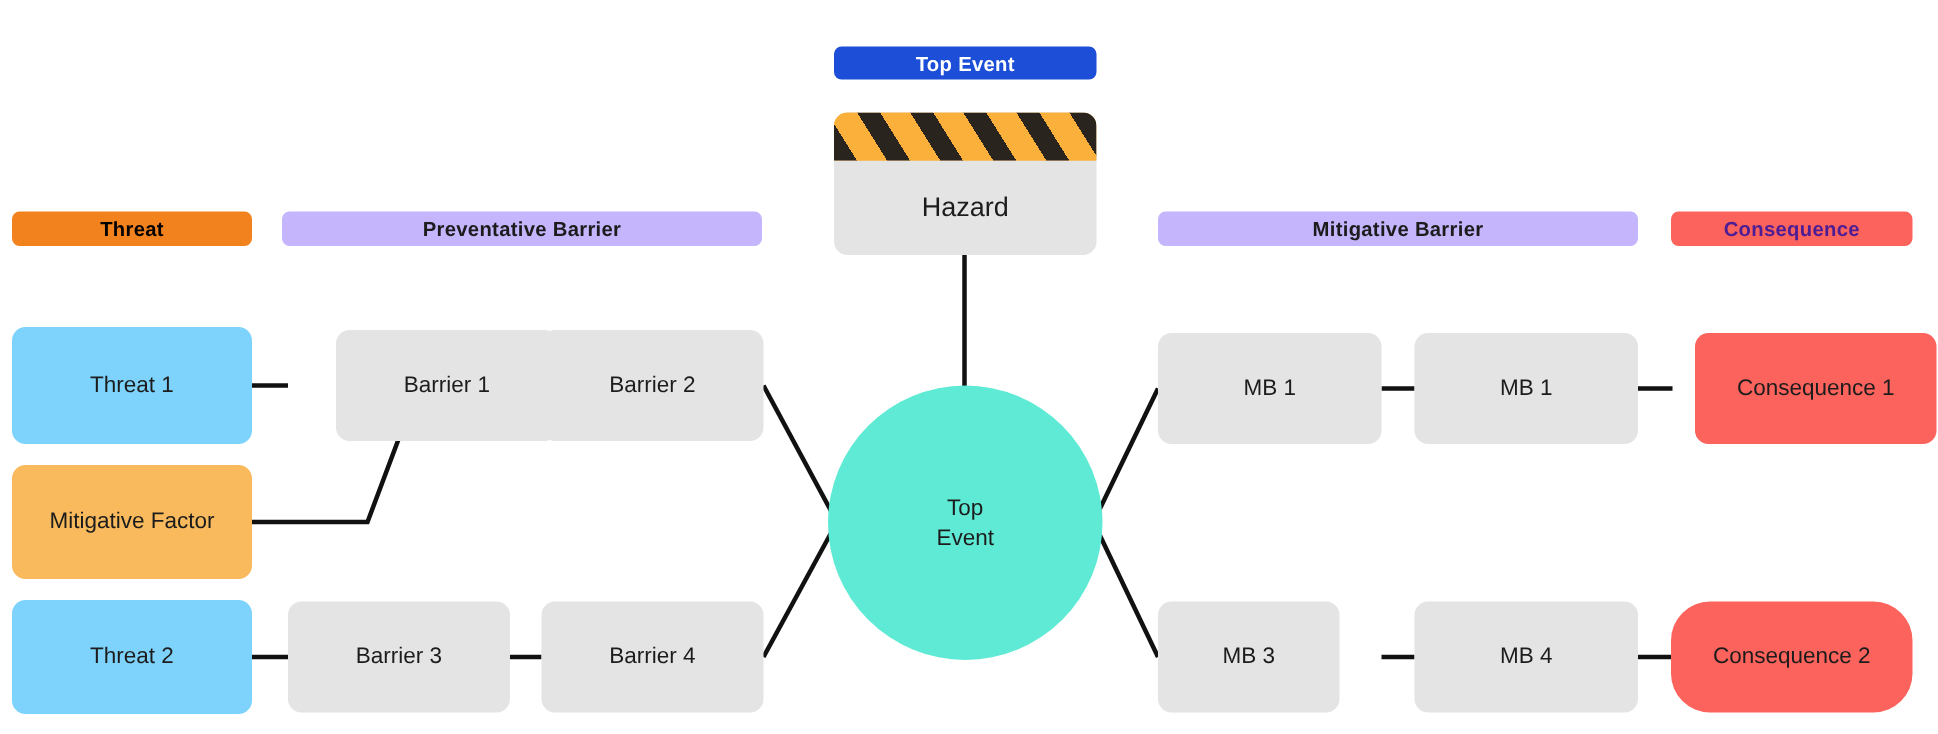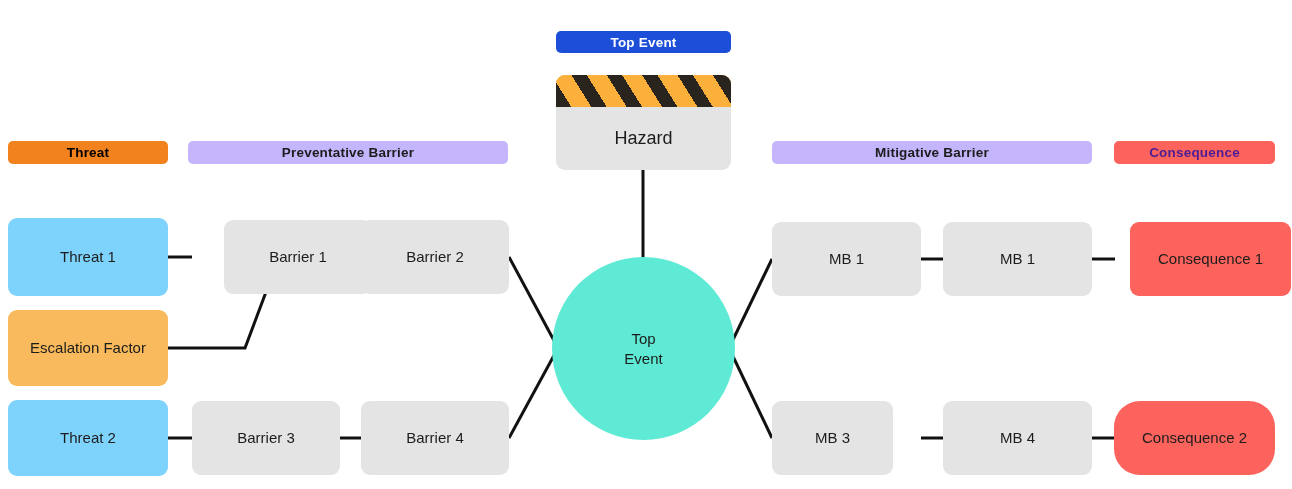--- a/index.html
+++ b/index.html
@@ -158,21 +158,21 @@
 
   <div class="topevent-circle" style="left:552px; top:257px; width:183px; height:183px;">
     <span>
       <span>Top</span><br>
       <span>Event</span>
     </span>
   </div>
 
   <div class="node n-threat" style="left:8px; top:218px; width:160px; height:78px;">Threat 1</div>
 
-  <div class="node n-escal" style="left:8px; top:310px; width:160px; height:76px;">Escalation Factor</div>
+  <div class="node n-escal" style="left:8px; top:310px; width:160px; height:76px;">Mitigative Factor</div>
 
   <div class="node n-threat" style="left:8px; top:400px; width:160px; height:76px;">Threat 2</div>
 
   <div class="node n-grey" style="left:192px; top:220px; width:148px; height:74px;margin-left:32px;">Barrier 1</div>
 
   <div class="node n-grey" style="left:361px; top:220px; width:148px; height:74px;">Barrier 2</div>
 
   <div class="node n-grey" style="left:192px; top:401px; width:148px; height:74px;">Barrier 3</div>
 
   <div class="node n-grey" style="left:361px; top:401px; width:148px; height:74px;">Barrier 4</div>

